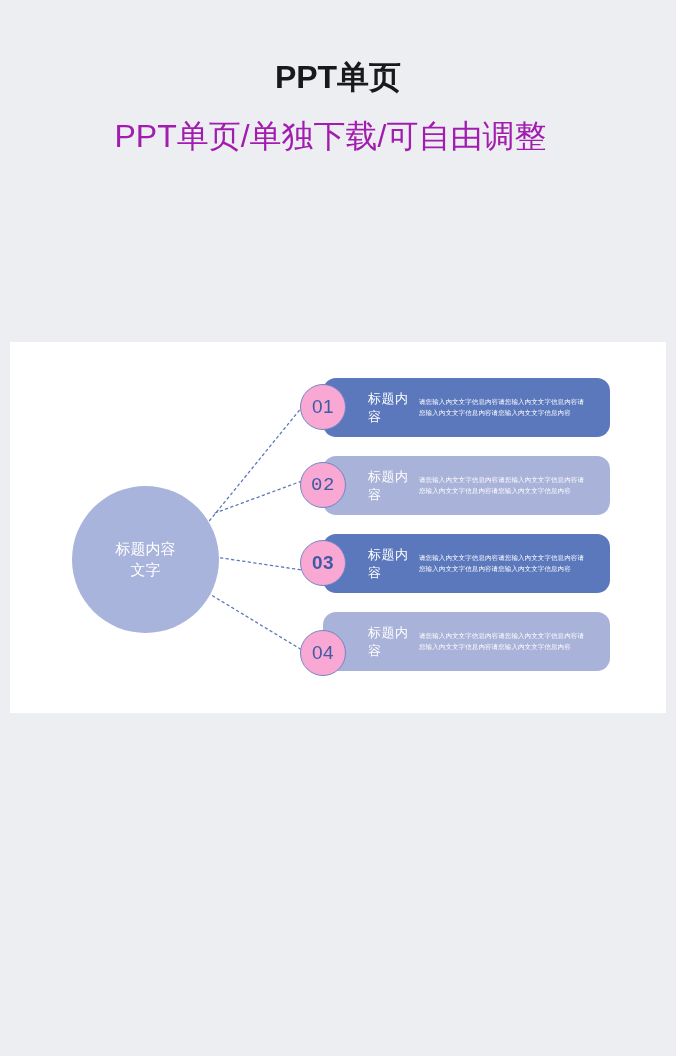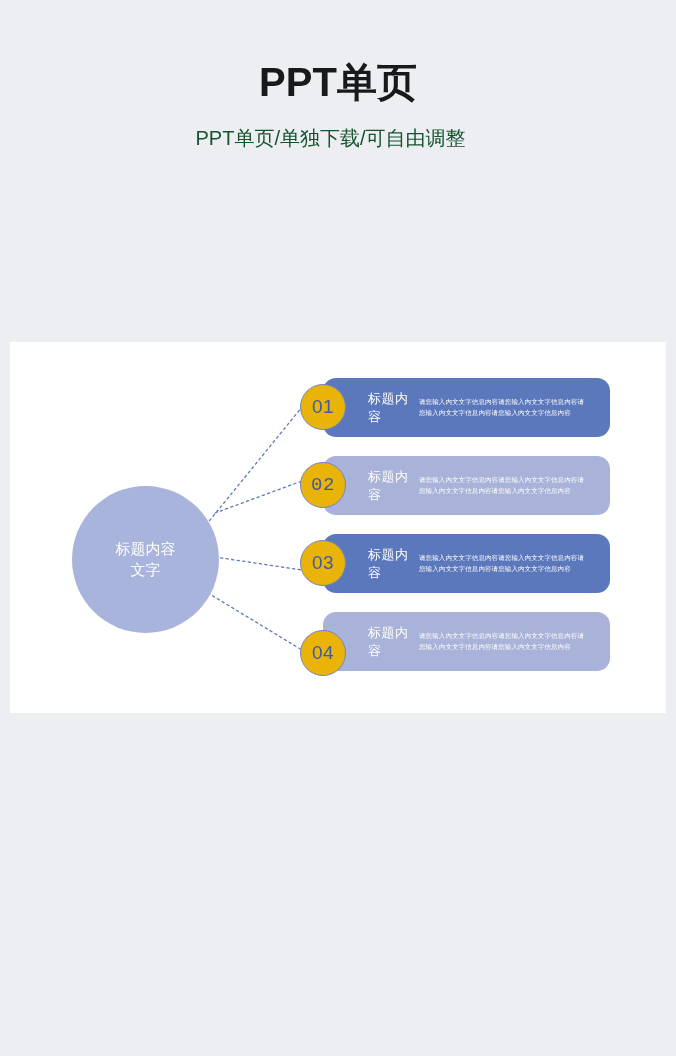--- a/index.html
+++ b/index.html
@@ -16,31 +16,31 @@
   }
 
   
   .header {
     width: 100%;
     text-align: center;
     padding-top: 60px;
     box-sizing: border-box;
   }
   .page-title {
-    font-size: 40px;
+    font-size: 32px;
     font-weight: bold;
     color: #18191b;
     letter-spacing: 0px;
     line-height: 1.1;
     margin: 0;
   }
   .page-subtitle {
-    font-size: 20px;
+    font-size: 32px;
     font-weight: normal;
-    color: #14532d;
+    color: #a21caf;
     line-height: 1.2;
     margin: 22px 15px 0 0;
   }
 
   
   .slide-card {
     position: absolute;
     left: 10px;
     top: 342px;
     width: 656px;
@@ -123,33 +123,33 @@
     letter-spacing: 0.1px;
   }
 
   
   .badge {
     position: absolute;
     left: 290px;
     width: 46px;
     height: 46px;
     border-radius: 50%;
-    background: #eab308;
+    background: #f9a8d4;
     border: 1.6px solid #6f86c4;
     display: flex;
     align-items: center;
     justify-content: center;
     color: #3e5ba4;
     font-size: 19px;
     letter-spacing: 0.5px;
     box-sizing: border-box;
   }
   .badge-0 { top: 42px; }
   .badge-1 { top: 120px; font-family: Liberation Mono, monospace; }
-  .badge-2 { top: 198px; }
+  .badge-2 { top: 198px; font-weight: bold; }
   .badge-3 { top: 288px; }
 </style>
 </head>
 <body>
 
 <div class="header">
   <h1 class="page-title">PPT单页</h1>
   <p class="page-subtitle">PPT单页/单独下载/可自由调整</p>
 </div>
 

